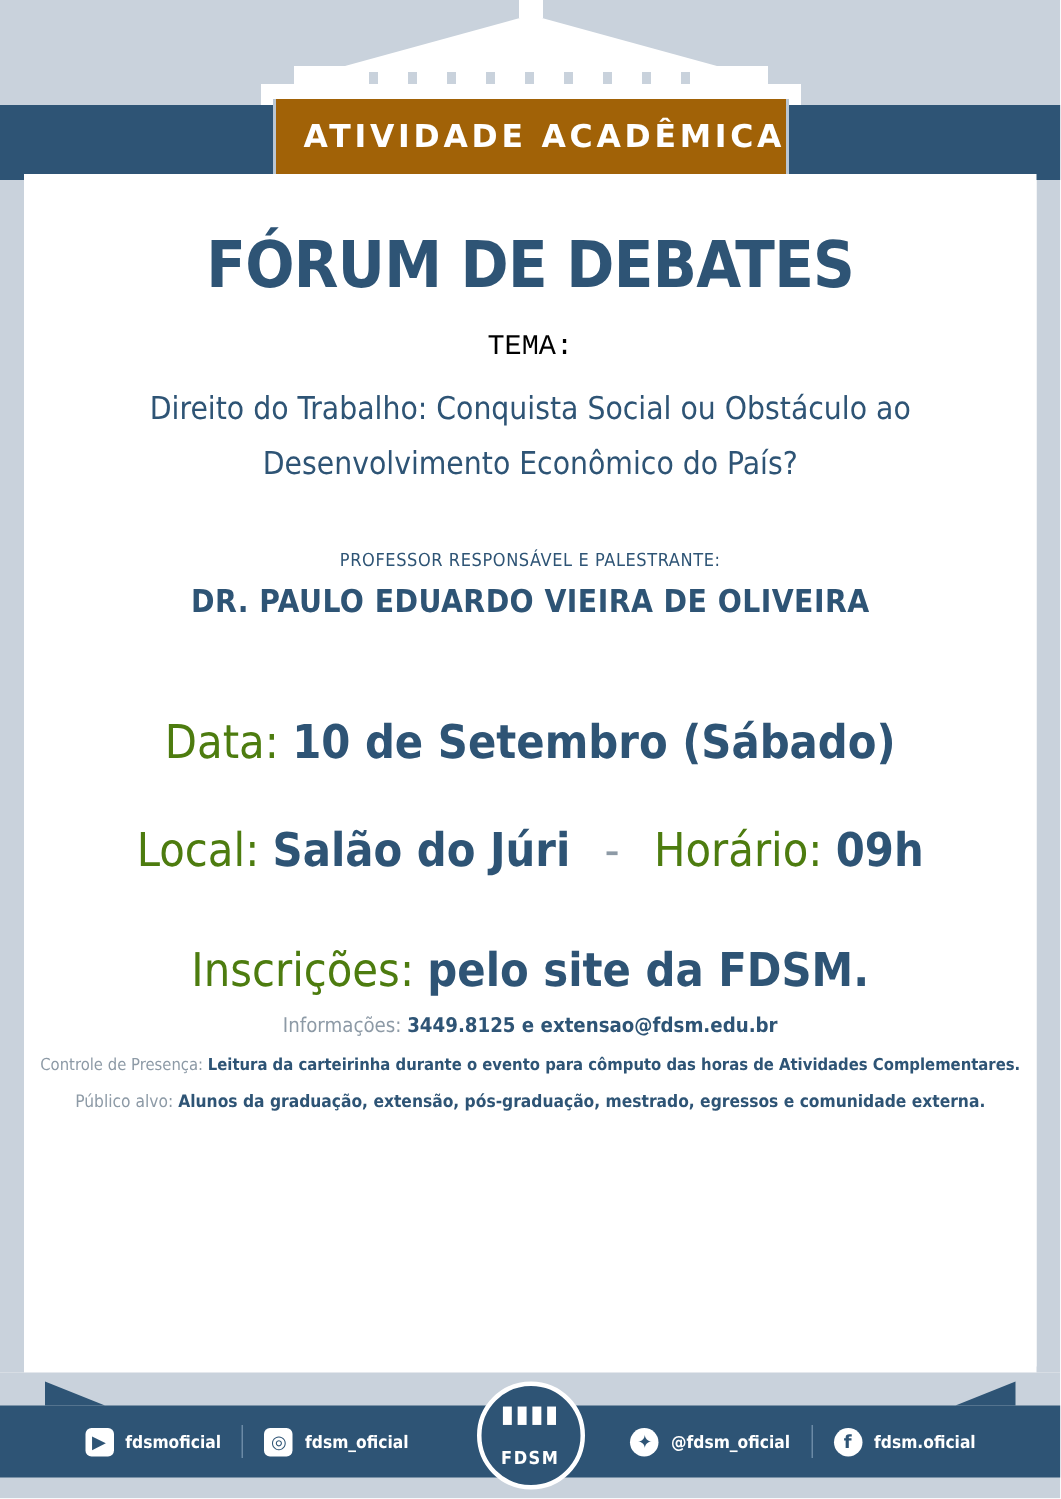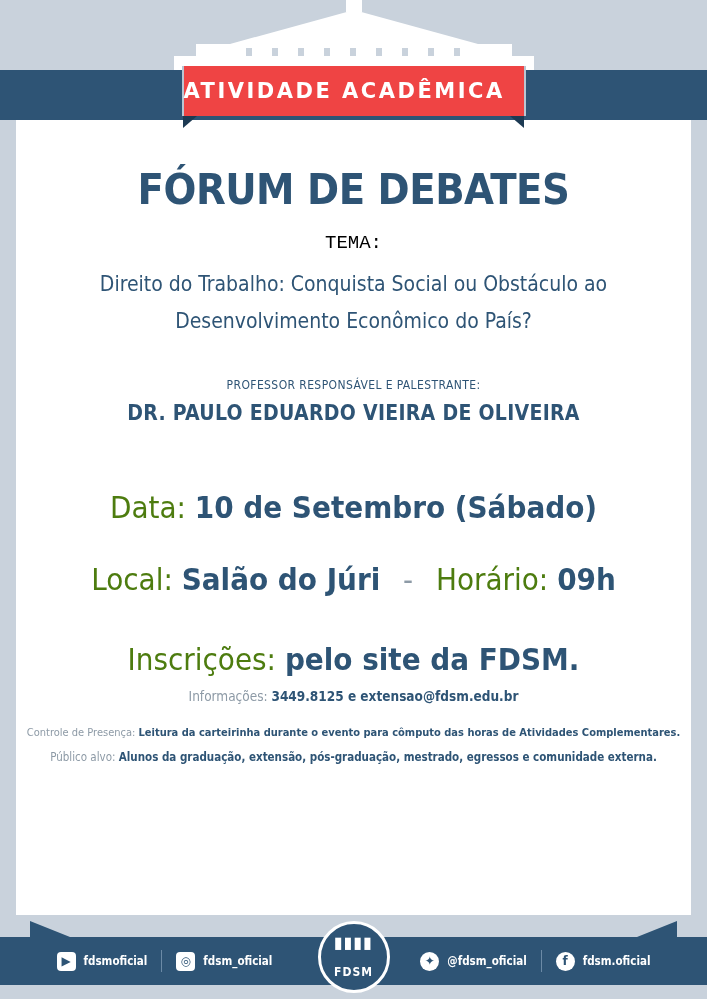--- a/index.html
+++ b/index.html
@@ -43,26 +43,26 @@
     height: 50px;
     background: #2e5475;
   }
   .header-ribbon-inner {
     position: absolute;
     top: 66px;
     left: 50%;
     transform: translateX(-50%);
     width: 340px;
     height: 50px;
-    background: #ef4444;
+    background: #a16207;
     border-left: 2px solid #b9c6d3;
     border-right: 2px solid #b9c6d3;
     display: flex;
     align-items: center;
-    justify-content: flex-start;
+    justify-content: flex-end;
   }
   .header-title {
     color: #ffffff;
     font-size: 21px;
     font-weight: bold;
     letter-spacing: 2.5px;
     font-family: "DejaVu Sans", sans-serif;
   }
   .ribbon-tail-left, .ribbon-tail-right {
     position: absolute;
@@ -88,21 +88,21 @@
     width: 16px;
     height: 795px;
     background: #c9d2dc;
   }
   .rail.left { left: 0; }
   .rail.right { right: 0; }
 
   
   .body-area {
     position: absolute;
-    top: 128px;
+    top: 116px;
     left: 16px;
     width: 675px;
     height: 795px;
     background: #ffffff;
     text-align: center;
   }
 
   .event-title {
     margin-top: 36px;
     font-size: 43px;
@@ -162,21 +162,21 @@
   .line-local { margin-top: 36px; }
   .line-insc { margin-top: 44px; }
 
   .fine {
     font-family: "DejaVu Sans Condensed", "Liberation Sans Narrow", "Liberation Sans", sans-serif;
     color: #8d9aa6;
   }
   .fine b { color: #2e5475; }
   .fine-carga { margin-top: 58px; font-size: 12px; }
   .fine-info { margin-top: 11px; font-size: 13.5px; }
-  .fine-controle { margin-top: 22px; font-size: 11px; }
+  .fine-controle { margin-top: 11px; font-size: 11px; }
   .fine-publico { margin-top: 11px; font-size: 11.5px; }
 
   
   .footer {
     position: absolute;
     bottom: 0; left: 0;
     width: 707px;
     height: 84px;
     background: #c9d2dc;
   }

